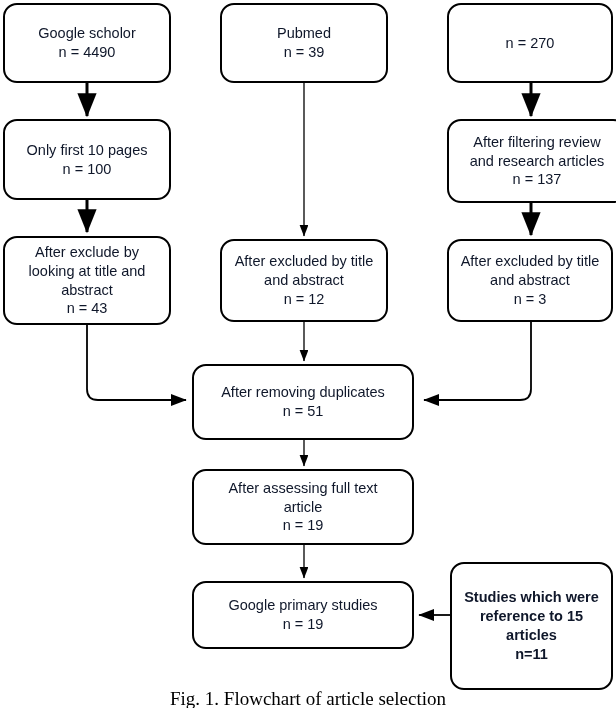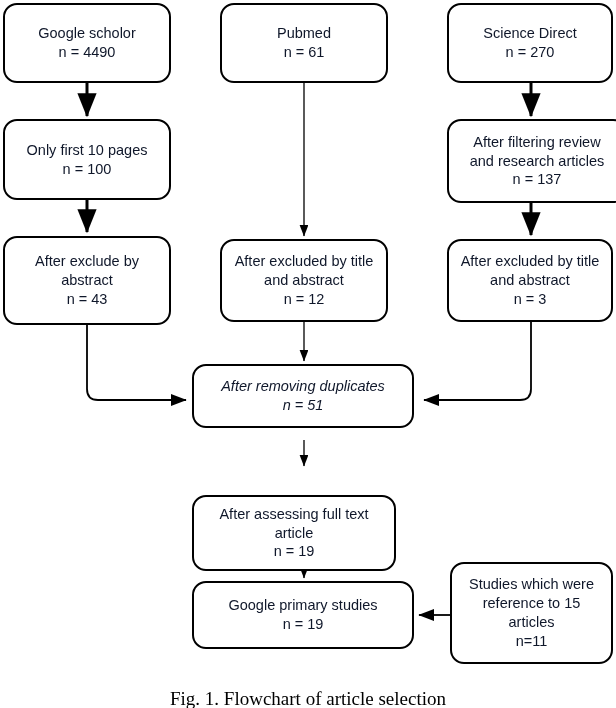--- a/index.html
+++ b/index.html
@@ -94,74 +94,74 @@
     <path d="M450,615 L419,615" stroke="#000000" stroke-width="1.8" fill="none" marker-end="url(#ahthin)"></path>
   </svg>
 
   <div class="node" style="left:3px; top:3px; width:168px; height:80px;">
     <div class="line">Google scholor</div>
     <div class="line">n = 4490</div>
   </div>
 
   <div class="node" style="left:220px; top:3px; width:168px; height:80px;">
     <div class="line">Pubmed</div>
-    <div class="line">n = 61</div>
+    <div class="line">n = 39</div>
   </div>
 
   <div class="node" style="left:447px; top:3px; width:166px; height:80px;">
-    <div class="line">Science Direct</div>
     <div class="line">n =  270</div>
   </div>
 
   <div class="node" style="left:3px; top:119px; width:168px; height:81px;">
     <div class="line">Only first 10 pages</div>
     <div class="line">n = 100</div>
   </div>
 
   <div class="node" style="left:447px; top:119px; width:180px; height:84px;">
     <div class="line">After filtering review</div>
     <div class="line">and research articles</div>
     <div class="line">n =  137</div>
   </div>
 
   <div class="node" style="left:3px; top:236px; width:168px; height:89px;">
     <div class="line">After exclude by</div>
+    <div class="line">looking at title and</div>
     <div class="line">abstract</div>
     <div class="line">n = 43</div>
   </div>
 
   <div class="node" style="left:220px; top:239px; width:168px; height:83px;">
     <div class="line">After excluded by title</div>
     <div class="line">and abstract</div>
     <div class="line">n = 12</div>
   </div>
 
   <div class="node" style="left:447px; top:239px; width:166px; height:83px;">
     <div class="line">After excluded by title</div>
     <div class="line">and abstract</div>
     <div class="line">n =  3</div>
   </div>
 
-  <div class="node" style="left:192px; top:364px; width:222px; height:64px;font-style:italic;">
+  <div class="node" style="left:192px; top:364px; width:222px; height:76px;">
     <div class="line">After removing duplicates</div>
     <div class="line">n = 51</div>
   </div>
 
-  <div class="node" style="left:192px; top:469px; width:204px; height:76px;margin-top:26px;">
+  <div class="node" style="left:192px; top:469px; width:222px; height:76px;">
     <div class="line">After assessing full text</div>
     <div class="line">article</div>
     <div class="line">n = 19</div>
   </div>
 
   <div class="node" style="left:192px; top:581px; width:222px; height:68px;">
     <div class="line">Google primary studies</div>
     <div class="line">n = 19</div>
   </div>
 
-  <div class="node" style="left:450px; top:562px; width:163px; height:102px;">
+  <div class="node" style="left:450px; top:562px; width:163px; height:128px;font-weight:bold;">
     <div class="line">Studies which were</div>
     <div class="line">reference to 15</div>
     <div class="line">articles</div>
     <div class="line">n=11</div>
   </div>
 
   <div class="caption" style="top:688px;">Fig. 1. Flowchart of article selection</div>
 
 </div>
 

